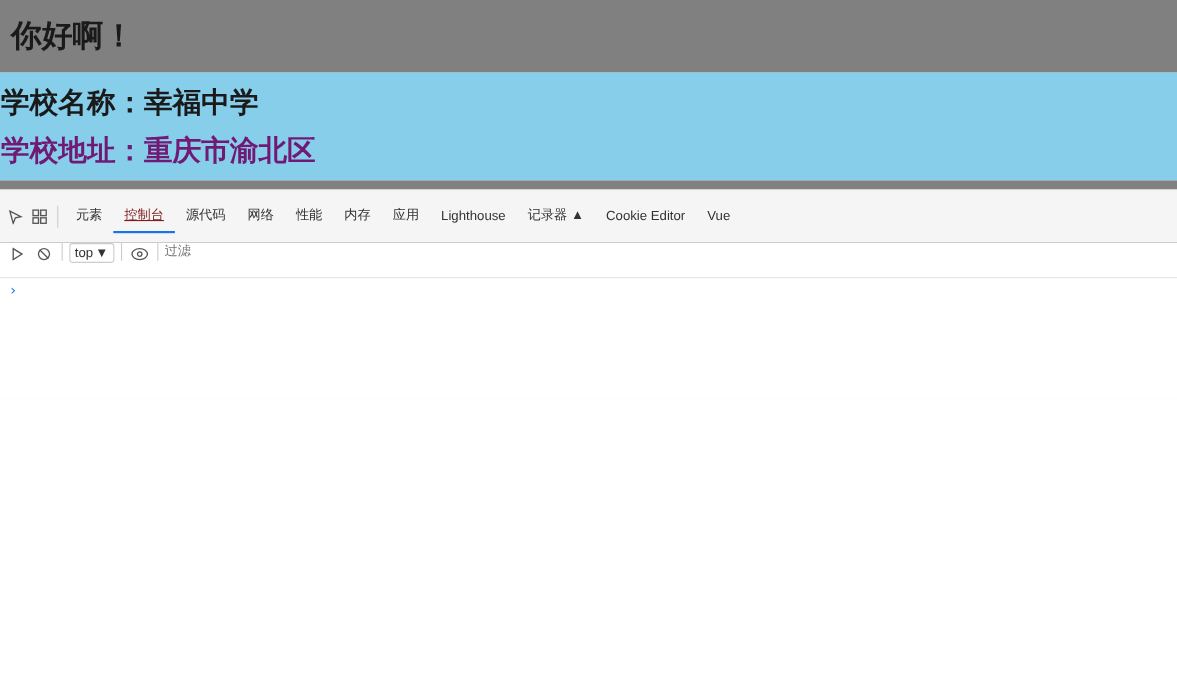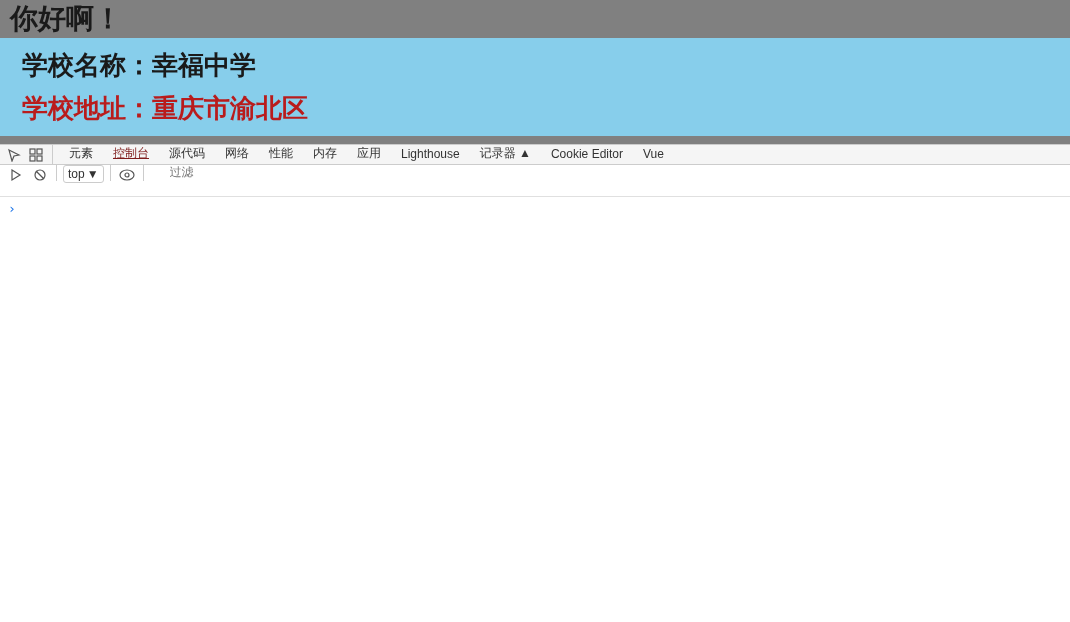--- a/index.html
+++ b/index.html
@@ -16,49 +16,49 @@
       background: #fff;
     }
 
     
     .main-content {
       width: 100%;
     }
 
     .header-section {
       background-color: #808080;
-      padding: 0 10px;
+      padding: 14px 10px;
       width: 100%;
     }
 
     .header-title {
       font-size: 28px;
       font-weight: 900;
       color: #1a1a1a;
       font-family: Arial, 'Microsoft YaHei', sans-serif;
     }
 
     .school-section {
       background-color: #87CEEB;
-      padding: 10px 22px;
+      padding: 10px 1px;
       width: 100%;
     }
 
     .school-name {
       font-size: 26px;
       font-weight: 900;
       color: #1a1a1a;
       font-family: Arial, 'Microsoft YaHei', sans-serif;
       margin-bottom: 8px;
     }
 
     .school-address {
       font-size: 26px;
       font-weight: 900;
-      color: #b91c1c;
+      color: #701a75;
       font-family: Arial, 'Microsoft YaHei', sans-serif;
     }
 
     .divider-gray {
       background-color: #808080;
       height: 8px;
       width: 100%;
     }
 
     .student-section {
@@ -116,21 +116,21 @@
 
     
     .devtools {
       border-top: 1px solid #ccc;
       background: #f5f5f5;
     }
 
     .devtools-tabs {
       display: flex;
       align-items: center;
-      height: 20px;
+      height: 48px;
       border-bottom: 1px solid #ccc;
       background: #f5f5f5;
       padding: 0 4px;
       overflow: hidden;
     }
 
     .devtools-icon-group {
       display: flex;
       align-items: center;
       gap: 2px;
@@ -220,21 +220,21 @@
       font-size: 14px;
     }
 
     .filter-input {
       flex: 1;
       border: none;
       outline: none;
       font-size: 12px;
       color: #333;
       background: transparent;
-      margin-left: 20px;
+      margin-left: 0;
     }
 
     .console-content {
       background: #fff;
       height: 110px;
       padding: 4px 8px;
       font-family: monospace;
       font-size: 12px;
     }
 

